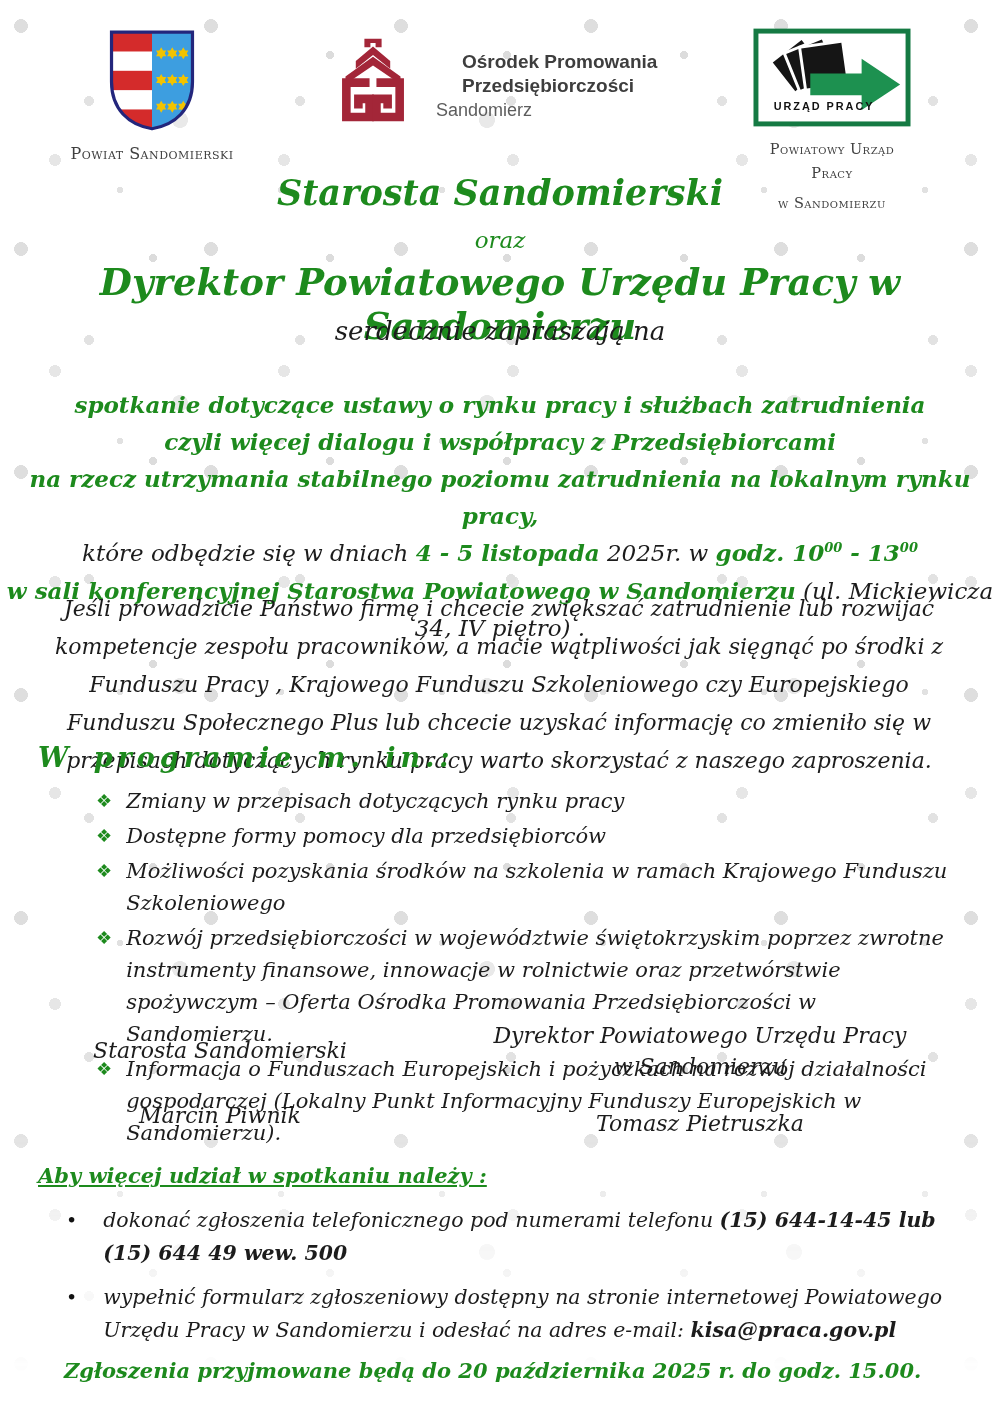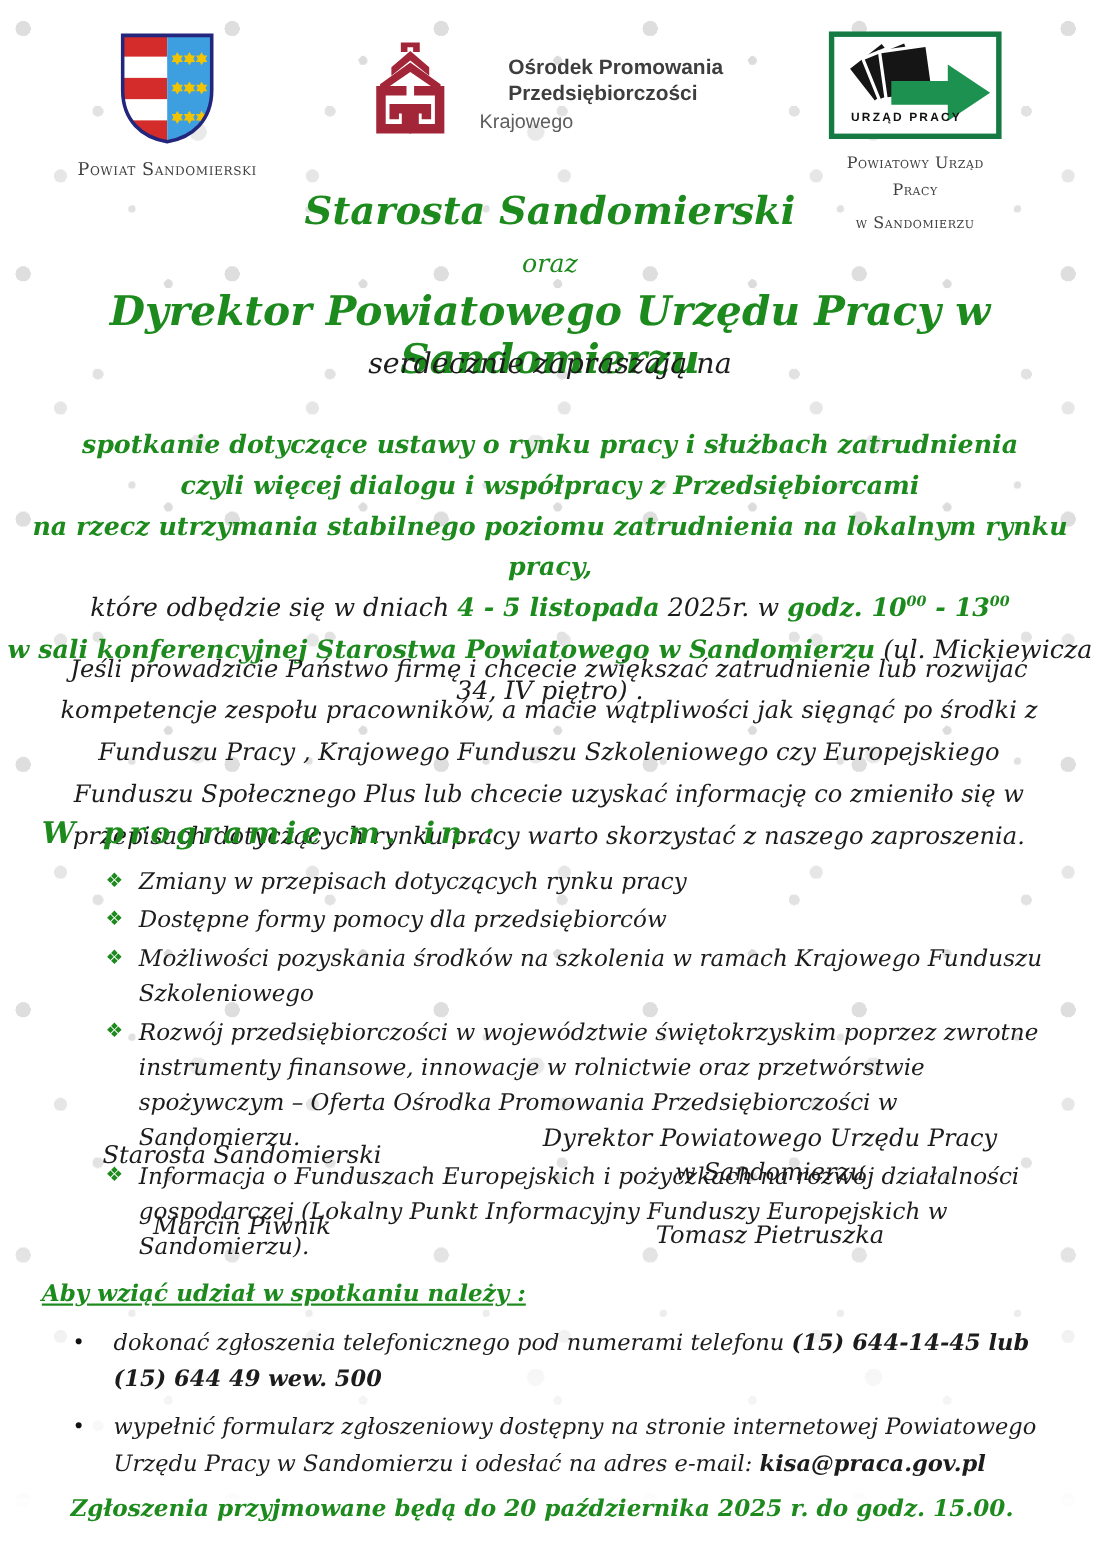--- a/index.html
+++ b/index.html
@@ -111,21 +111,21 @@
         <path d="M18 46 L50 23 L82 46 L82 55 L50 33 L18 55 Z"></path>
       </g>
       <g fill="none" stroke="var(--maroon,#a32638)" stroke-width="10">
         <path d="M46 53 H19 V93 H46 V72 H33 V83"></path>
         <path d="M54 53 H81 V93 H54 V72 H67 V83"></path>
       </g>
     </svg>
     <div class="opp-text">
       <div class="l1">Ośrodek Promowania</div>
       <div class="l2">Przedsiębiorczości</div>
-      <div class="l3">Krajowego</div>
+      <div class="l3">Sandomierz</div>
     </div>
   </div>
 
   <div class="abs pup">
     <svg width="158" height="99" viewBox="0 0 160 100">
       <rect x="3" y="3" width="154" height="94" fill="#ffffff" stroke="var(--pup-border,#157a43)" stroke-width="5"></rect>
       <g fill="#151515" stroke="#ffffff" stroke-width="3">
         <rect x="26" y="18" width="40" height="40" transform="rotate(-38 46 38)"></rect>
         <rect x="38" y="16" width="42" height="42" transform="rotate(-22 59 37)"></rect>
         <rect x="50" y="16" width="44" height="44" transform="rotate(-8 72 38)"></rect>
@@ -188,21 +188,21 @@
       <div class="sig-name-left">Marcin Piwnik</div>
     </div>
     <div class="sig-right">
       <div>Dyrektor Powiatowego Urzędu Pracy</div>
       <div>w Sandomierzu</div>
       <div class="sig-name-right">Tomasz Pietruszka</div>
     </div>
   </div>
 
   <div class="abs signup">
-    <div class="signup-heading green b i">Aby wziąć udział w spotkaniu należy :</div>
+    <div class="signup-heading green b i">Aby więcej udział w spotkaniu należy :</div>
     <ul>
       <li>
         <span class="blt">•</span>
         <span><span>dokonać zgłoszenia telefonicznego  pod numerami telefonu </span><span class="b">(15) 644-14-45   lub (15) 644 49 wew. 500</span></span>
       </li>
       <li>
         <span class="blt">•</span>
         <span><span>wypełnić formularz zgłoszeniowy dostępny na stronie internetowej Powiatowego Urzędu Pracy w Sandomierzu i odesłać na adres e-mail: </span><span class="b">kisa@praca.gov.pl</span></span>
       </li>
     </ul>

